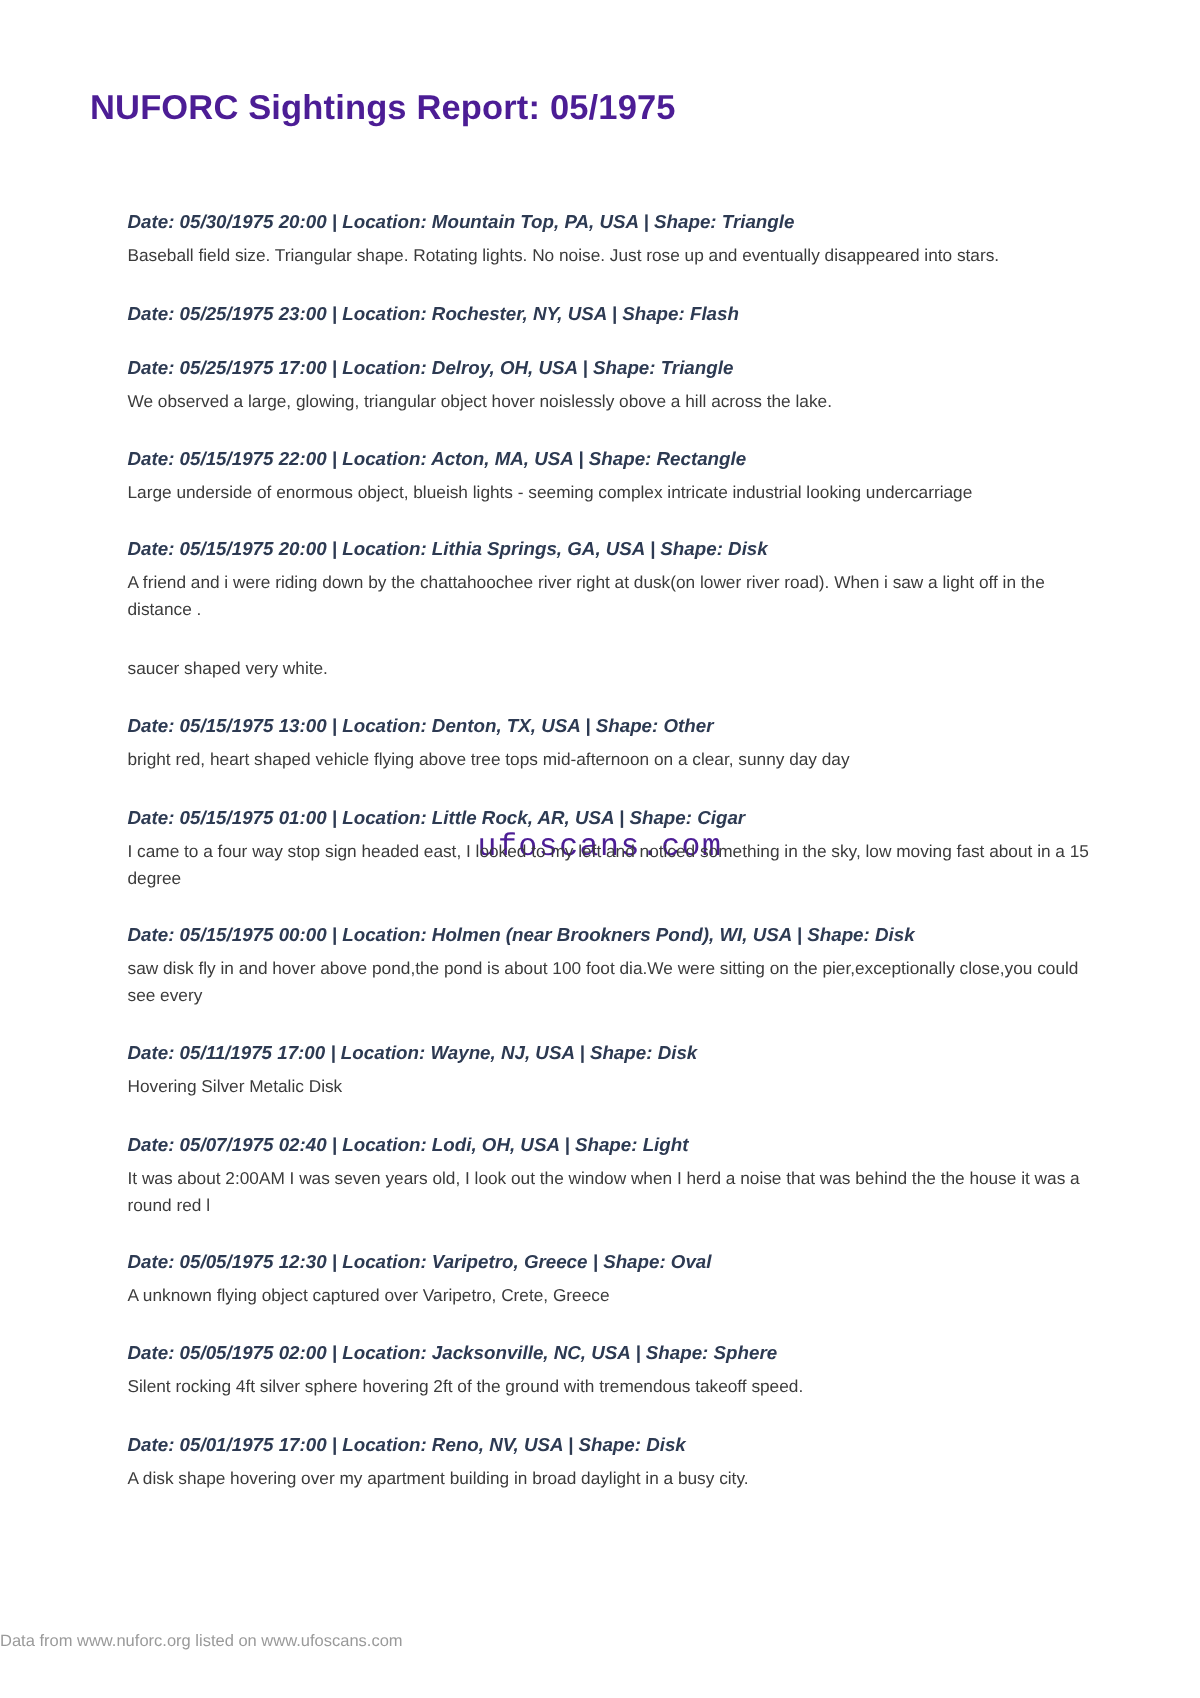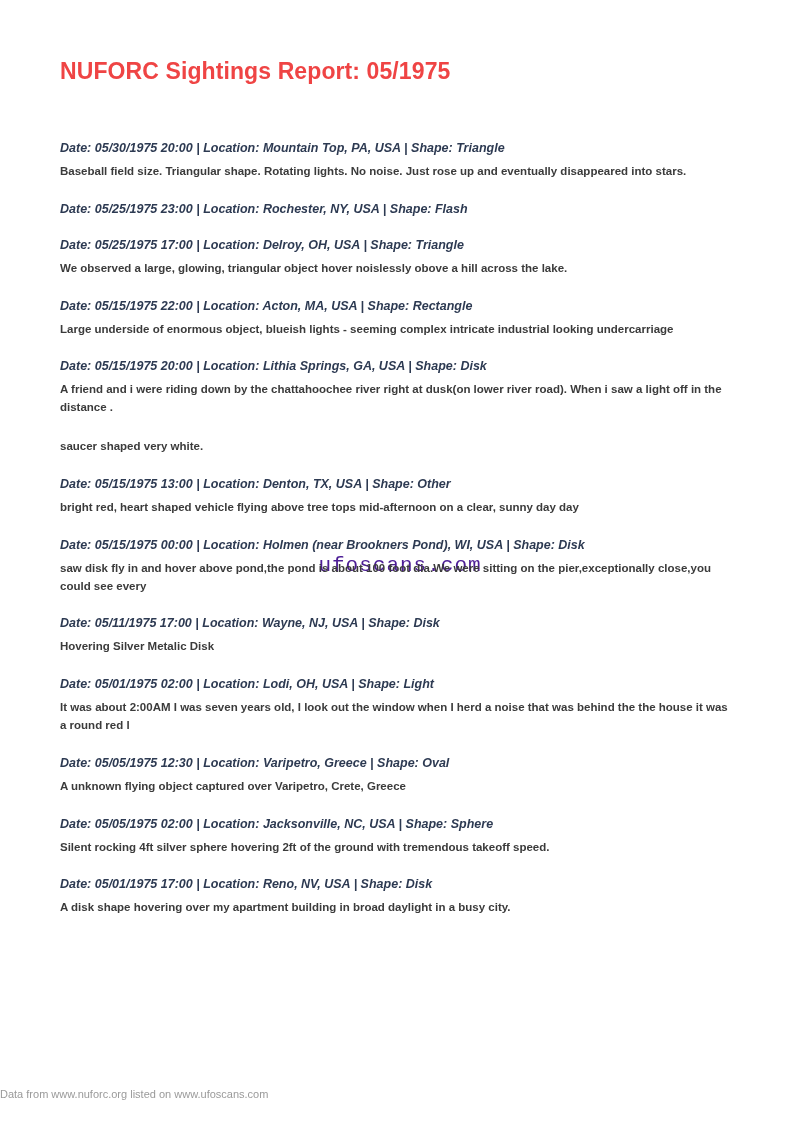--- a/index.html
+++ b/index.html
@@ -18,47 +18,47 @@
   .page {
     position: relative;
     width: 800px;
     height: 1132px;
     box-sizing: border-box;
     padding: 58px 60px 0 60px;
   }
   .report-title {
     font-size: 23px;
     font-weight: bold;
-    color: #ef4444;
+    color: #4c1d95;
     letter-spacing: 0.1px;
     margin: 0 0 56px 0;
     font-family: "Liberation Sans", sans-serif;
   }
   .sightings {
     position: relative;
     z-index: 2;
   }
   .sighting {
     margin-bottom: 21px;
+    margin-left: 25px;
   }
   .sighting-head {
     font-size: 12.5px;
     font-weight: bold;
     font-style: italic;
     color: #2d3a52;
     margin: 0 0 7px 0;
     line-height: 1.2;
   }
   .sighting-desc {
     font-size: 11.5px;
     color: #3b3b3b;
     line-height: 1.55;
     margin: 0;
     max-width: 672px;
-    font-weight: bold;
   }
   .watermark {
     position: absolute;
     left: 0;
     top: 554px;
     width: 800px;
     text-align: center;
     font-size: 21px;
     color: #4c1d95;
     font-family: Liberation Mono, monospace;
@@ -115,33 +115,37 @@
 
     <div class="sighting">
       <p class="sighting-desc">saucer shaped very white.</p>
     </div>
 
     <div class="sighting">
       <p class="sighting-head">Date: 05/15/1975 13:00 | Location: Denton, TX, USA | Shape: Other</p>
       <p class="sighting-desc">bright red, heart shaped vehicle flying above tree tops mid-afternoon on a clear, sunny day day</p>
     </div>
 
+    <div class="sighting">
+      <p class="sighting-head">Date: 05/15/1975 01:00 | Location: Little Rock, AR, USA | Shape: Cigar</p>
+      <p class="sighting-desc">I came to a four way stop sign headed east, I looked to my left and noticed something in the sky, low moving fast about in a 15 degree</p>
+    </div>
 
     <div class="sighting">
       <p class="sighting-head">Date: 05/15/1975 00:00 | Location: Holmen (near Brookners Pond), WI, USA | Shape: Disk</p>
       <p class="sighting-desc">saw disk fly in and hover above pond,the pond is about 100 foot dia.We were sitting on the pier,exceptionally close,you could see every</p>
     </div>
 
     <div class="sighting">
       <p class="sighting-head">Date: 05/11/1975 17:00 | Location: Wayne, NJ, USA | Shape: Disk</p>
       <p class="sighting-desc">Hovering Silver Metalic Disk</p>
     </div>
 
     <div class="sighting">
-      <p class="sighting-head">Date: 05/01/1975 02:00 | Location: Lodi, OH, USA | Shape: Light</p>
+      <p class="sighting-head">Date: 05/07/1975 02:40 | Location: Lodi, OH, USA | Shape: Light</p>
       <p class="sighting-desc">It was about 2:00AM I was seven years old, I look out the window when I herd a noise that was behind the the house it was a round red l</p>
     </div>
 
     <div class="sighting">
       <p class="sighting-head">Date: 05/05/1975 12:30 | Location: Varipetro, Greece | Shape: Oval</p>
       <p class="sighting-desc">A unknown flying object captured over Varipetro, Crete, Greece</p>
     </div>
 
     <div class="sighting">
       <p class="sighting-head">Date: 05/05/1975 02:00 | Location: Jacksonville, NC, USA | Shape: Sphere</p>

